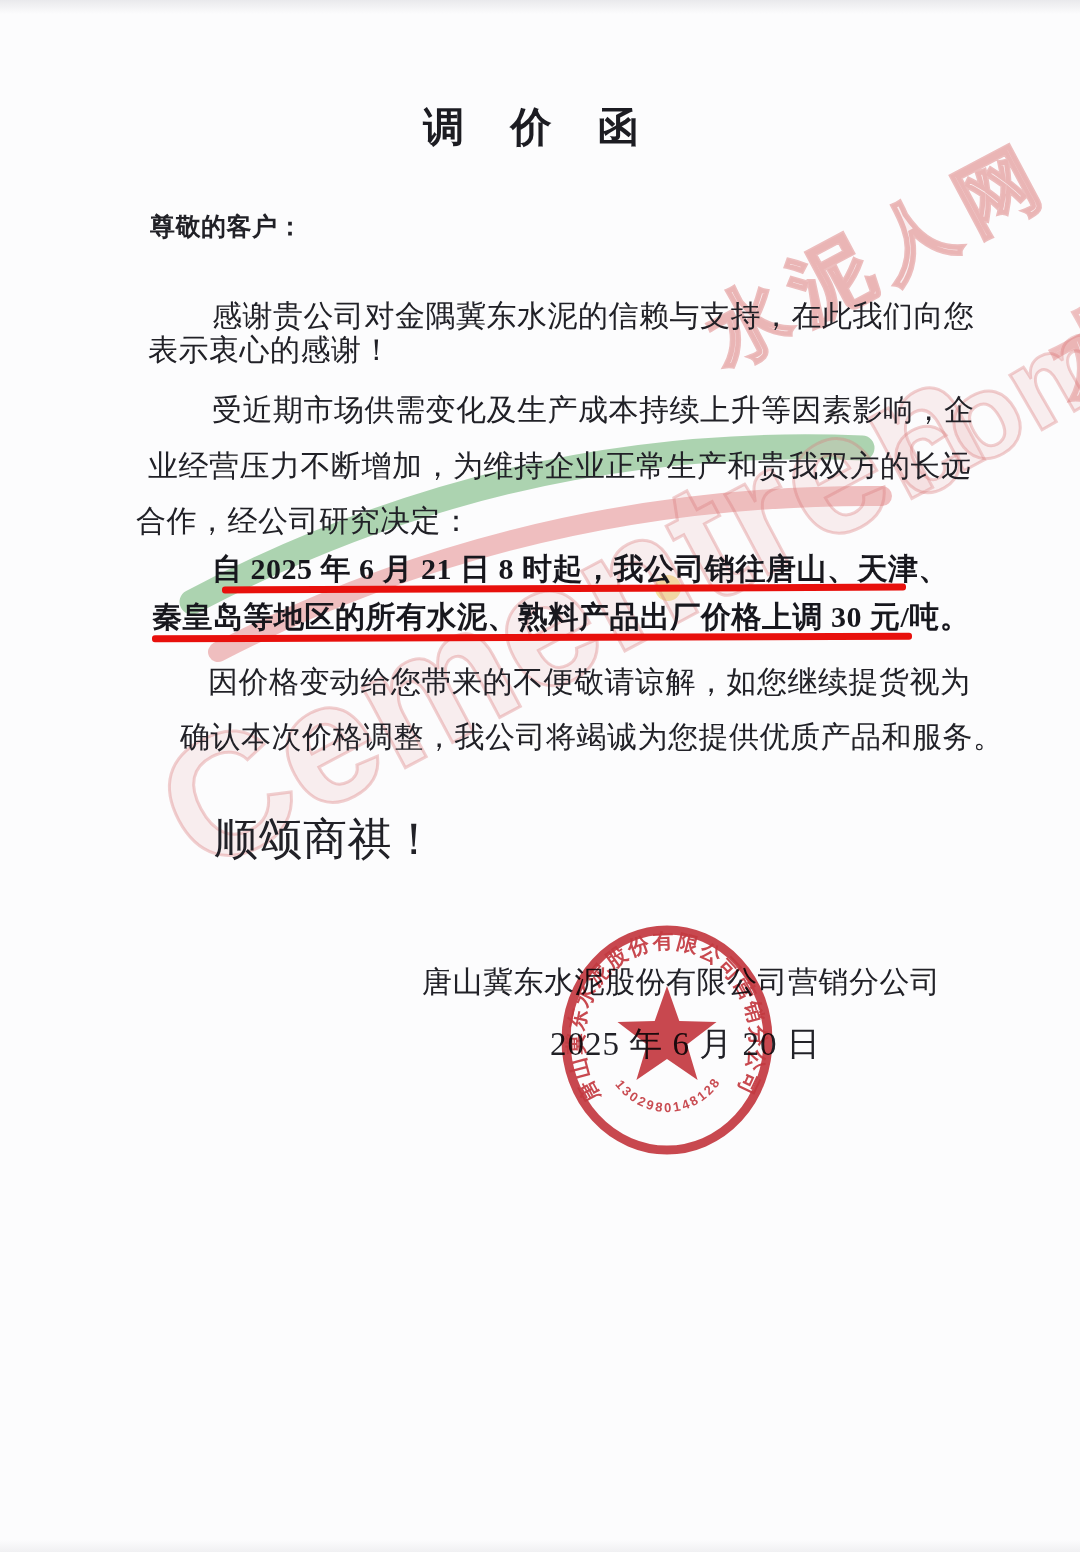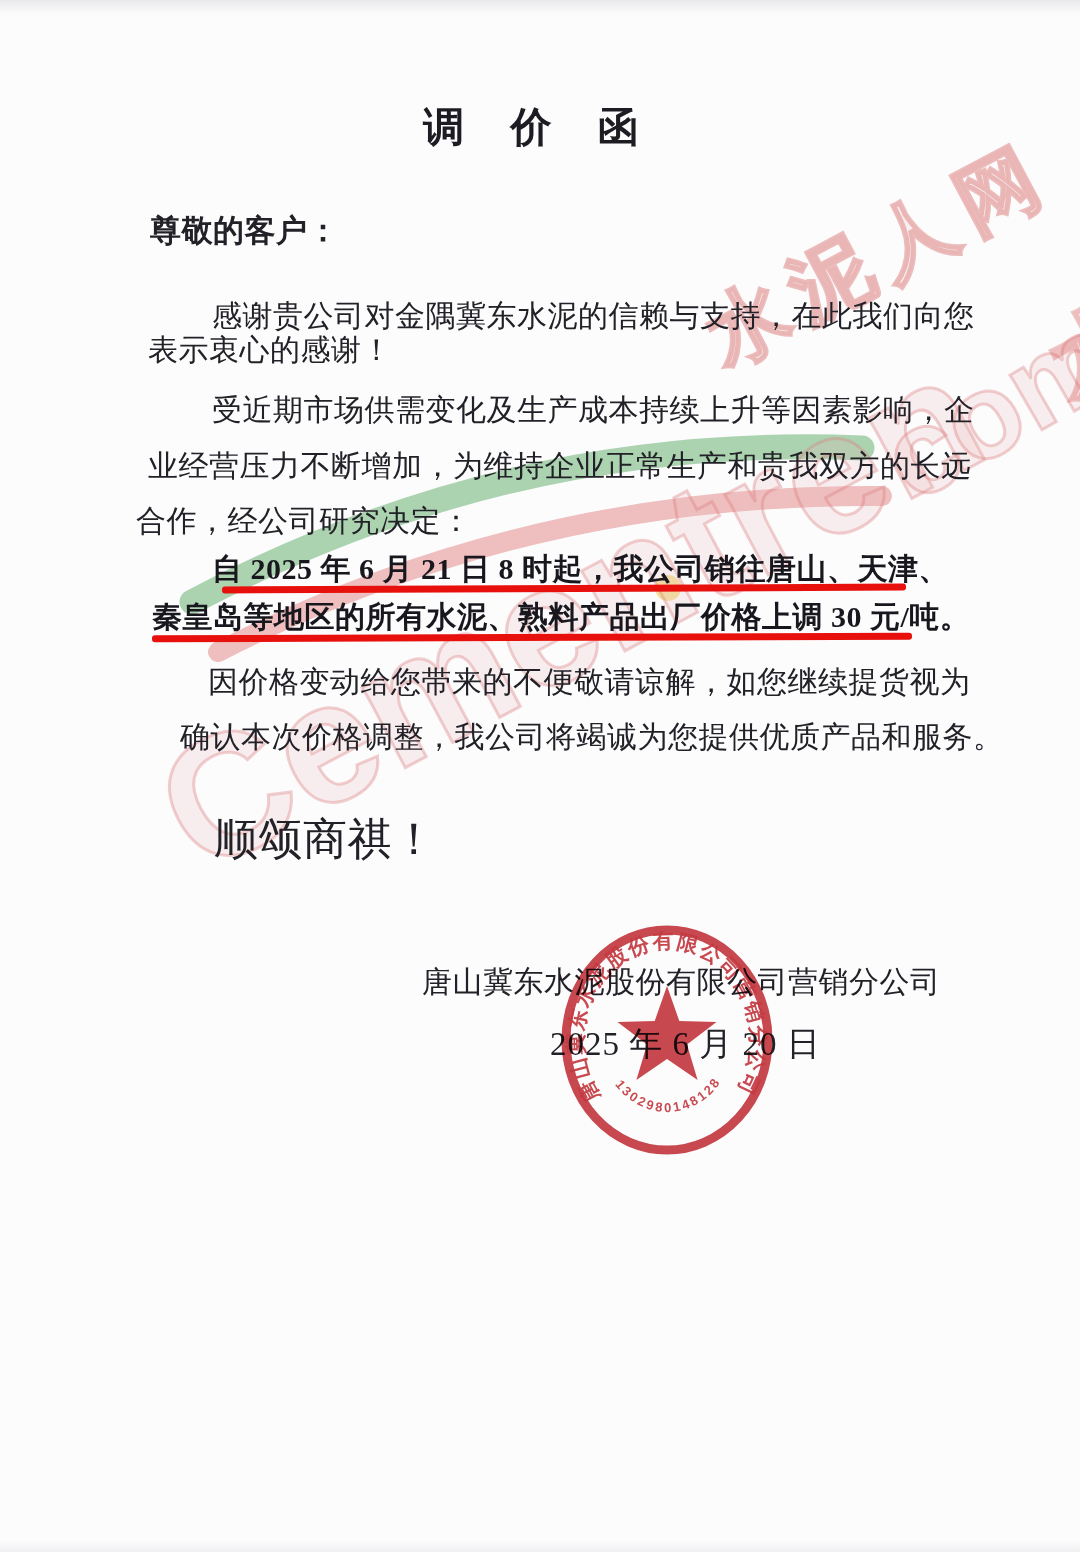--- a/index.html
+++ b/index.html
@@ -54,21 +54,21 @@
     font-size: 30px;
     color: #212127;
     letter-spacing: 0.5px;
   }
   .title {
     left: 0; top: 100px; width: 100%;
     text-align: center;
     font-size: 41px; font-weight: 700; letter-spacing: 18px;
     color: #1c1c22;
   }
-  .salutation { left: 150px; top: 210px; font-weight: 700; font-size: 31px; }
+  .salutation { left: 150px; top: 210px; font-weight: 700; font-size: 25px; }
   .l-p1a { left: 212px; top: 268px; margin-top: 28px; }
   .l-p1b { left: 148px; top: 330px; }
   .l-p2a { left: 212px; top: 390px; text-align: center; }
   .l-p2b { left: 148px; top: 446px; }
   .l-p2c { left: 136px; top: 501px; }
   .l-hl1 { left: 212px; top: 549px; font-weight: 700; color: #17171d; }
   .l-hl2 { left: 152px; top: 597px; font-weight: 700; color: #17171d; }
   .l-p3a { left: 208px; top: 662px; }
   .l-p3b { left: 148px; top: 717px; margin-left: 32px; }
   .l-close { left: 214px; top: 810px; font-size: 44px; }

